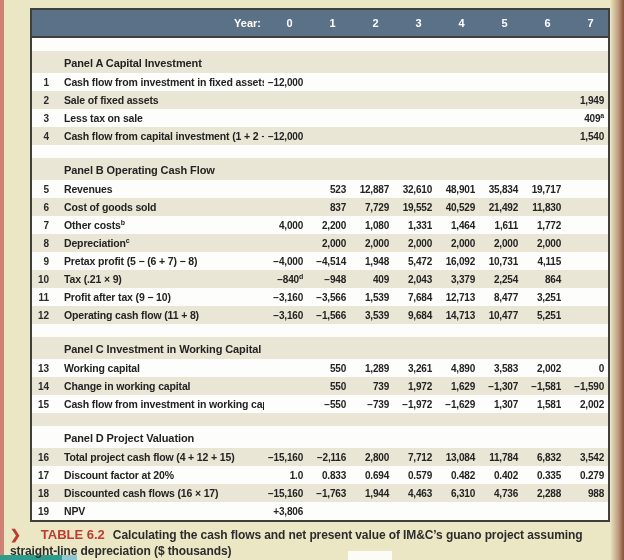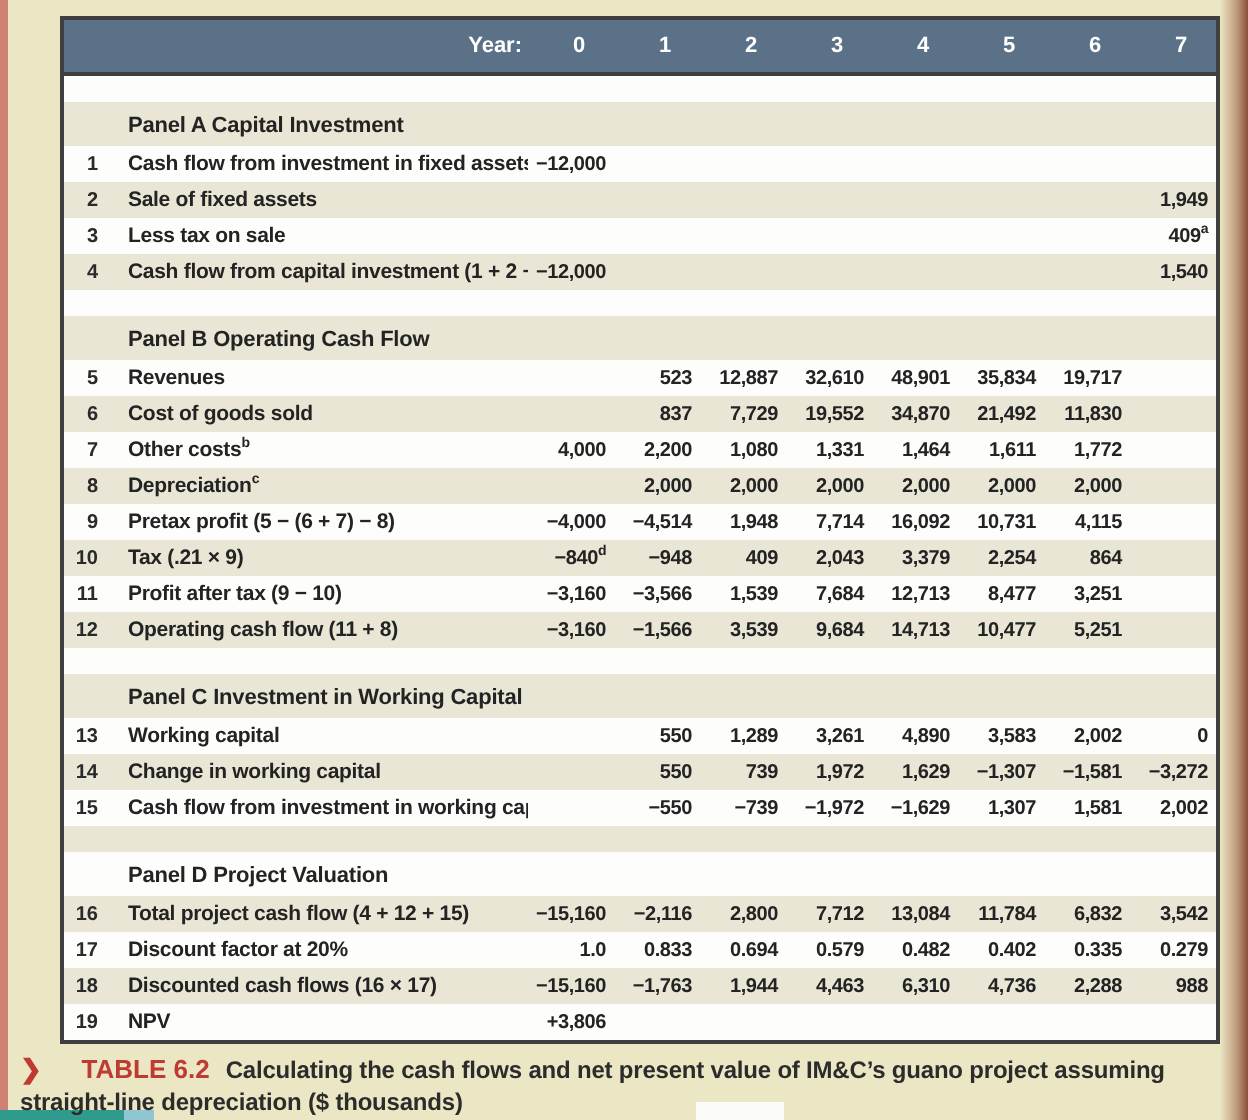--- a/index.html
+++ b/index.html
@@ -177,21 +177,21 @@
           <td class="val">19,717</td>
           <td class="val"></td>
         </tr>
         <tr class="beige data">
           <td class="num">6</td>
           <td class="label">Cost of goods sold</td>
           <td class="val"></td>
           <td class="val">837</td>
           <td class="val">7,729</td>
           <td class="val">19,552</td>
-          <td class="val">34,870</td>
+          <td class="val">40,529</td>
           <td class="val">21,492</td>
           <td class="val">11,830</td>
           <td class="val"></td>
         </tr>
         <tr class="white data">
           <td class="num">7</td>
           <td class="label">Other costs<sup>b</sup></td>
           <td class="val">4,000</td>
           <td class="val">2,200</td>
           <td class="val">1,080</td>
@@ -212,21 +212,21 @@
           <td class="val">2,000</td>
           <td class="val">2,000</td>
           <td class="val"></td>
         </tr>
         <tr class="white data">
           <td class="num">9</td>
           <td class="label">Pretax profit (5 − (6 + 7) − 8)</td>
           <td class="val">−4,000</td>
           <td class="val">−4,514</td>
           <td class="val">1,948</td>
-          <td class="val">7,714</td>
+          <td class="val">5,472</td>
           <td class="val">16,092</td>
           <td class="val">10,731</td>
           <td class="val">4,115</td>
           <td class="val"></td>
         </tr>
         <tr class="beige data">
           <td class="num">10</td>
           <td class="label">Tax (.21 × 9)</td>
           <td class="val">−840<sup>d</sup></td>
           <td class="val">−948</td>
@@ -283,21 +283,21 @@
         <tr class="beige data">
           <td class="num">14</td>
           <td class="label">Change in working capital</td>
           <td class="val"></td>
           <td class="val">550</td>
           <td class="val">739</td>
           <td class="val">1,972</td>
           <td class="val">1,629</td>
           <td class="val">−1,307</td>
           <td class="val">−1,581</td>
-          <td class="val">−3,272</td>
+          <td class="val">−1,590</td>
         </tr>
         <tr class="white data">
           <td class="num">15</td>
           <td class="label">Cash flow from investment in working capital (−14)</td>
           <td class="val"></td>
           <td class="val">−550</td>
           <td class="val">−739</td>
           <td class="val">−1,972</td>
           <td class="val">−1,629</td>
           <td class="val">1,307</td>

